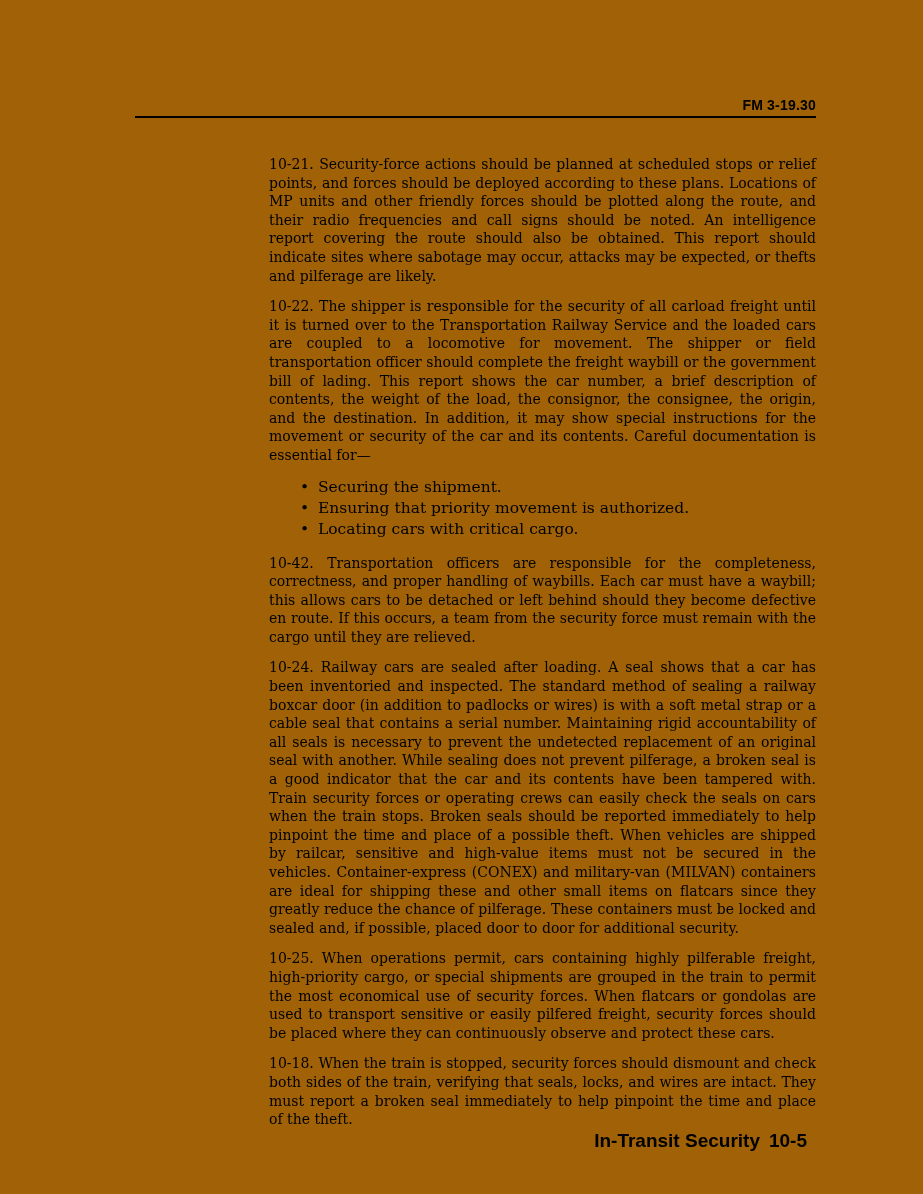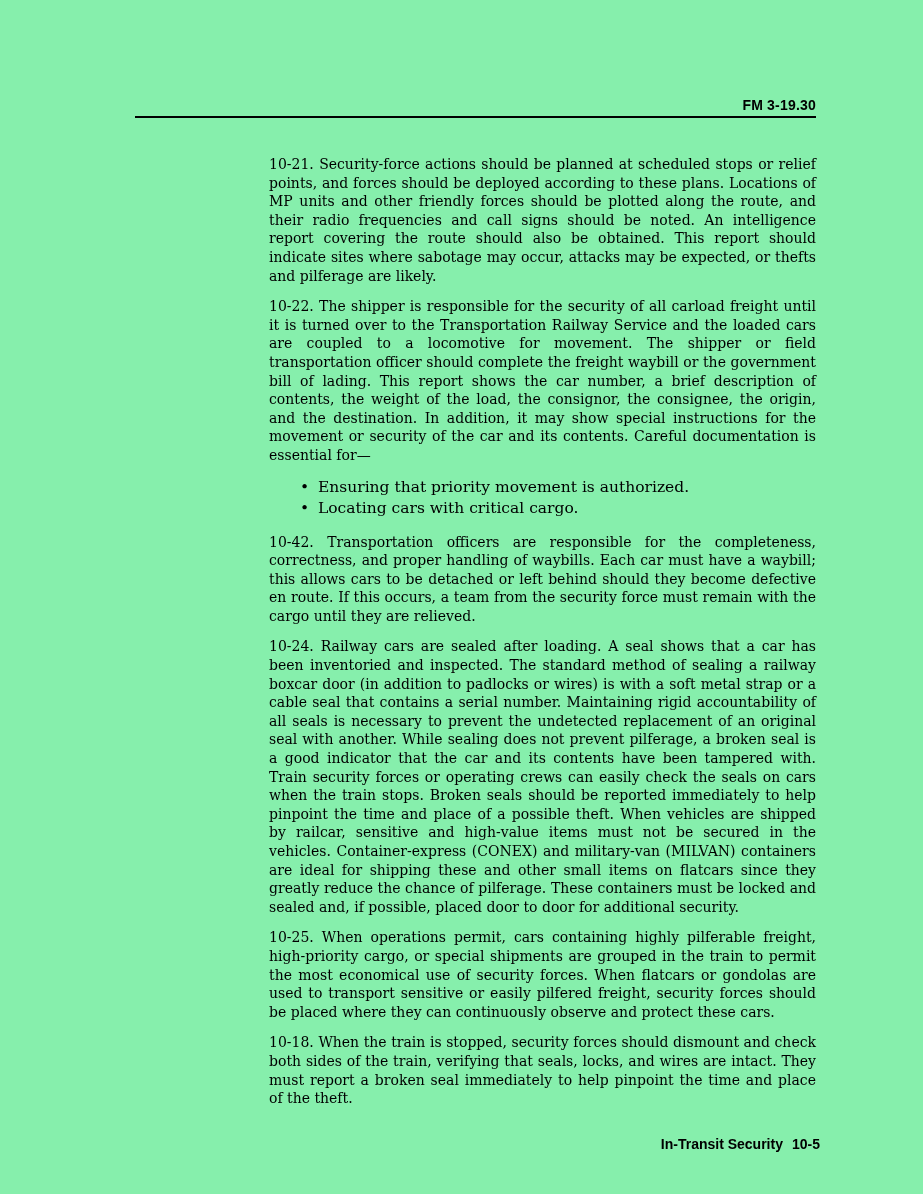--- a/index.html
+++ b/index.html
@@ -1,21 +1,21 @@
 <!DOCTYPE html>
 <html><head>
 <meta charset="utf-8">
 <style>
   * { box-sizing: border-box; }
   html, body { margin: 0; padding: 0; background: #ffffff; }
   .page {
     position: relative;
     width: 923px;
     height: 1194px;
-    background: #86efac;
+    background: #a16207;
     color: #000000;
     font-family: "DejaVu Serif", serif;
     overflow: hidden;
     padding-left: 36px;
   }
   .header {
     position: absolute;
     top: 98px;
     left: 135px;
     width: 681px;
@@ -58,25 +58,25 @@
     padding-left: 18px;
   }
   ul.bullets li::before {
     content: "\2022";
     position: absolute;
     left: 0;
     top: 0;
   }
   .footer {
     position: absolute;
-    right: 103px;
+    right: 116px;
     bottom: 42px;
     font-family: "Liberation Sans", sans-serif;
     font-weight: bold;
-    font-size: 14px;
+    font-size: 19px;
     white-space: nowrap;
   }
   .footer .page-num { margin-left: 9px; }
 </style>
 </head>
 <body>
 
 <div class="page">
 
   <div class="header">
@@ -84,20 +84,21 @@
     <hr class="header-rule">
   </div>
 
   <div class="content">
 
     <p class="para"><span>10-21.</span> <span>Security-force actions should be planned at scheduled stops or relief points, and forces should be deployed according to these plans. Locations of MP units and other friendly forces should be plotted along the route, and their radio frequencies and call signs should be noted. An intelligence report covering the route should also be obtained. This report should indicate sites where sabotage may occur, attacks may be expected, or thefts and pilferage are likely.</span></p>
 
     <p class="para"><span>10-22.</span> <span>The shipper is responsible for the security of all carload freight until it is turned over to the Transportation Railway Service and the loaded cars are coupled to a locomotive for movement. The shipper or field transportation officer should complete the freight waybill or the government bill of lading. This report shows the car number, a brief description of contents, the weight of the load, the consignor, the consignee, the origin, and the destination. In addition, it may show special instructions for the movement or security of the car and its contents. Careful documentation is essential for—</span></p>
 
     <ul class="bullets">
+      <li>Securing the shipment.</li>
       <li>Ensuring that priority movement is authorized.</li>
       <li>Locating cars with critical cargo.</li>
     </ul>
 
     <p class="para"><span>10-42.</span> <span>Transportation officers are responsible for the completeness, correctness, and proper handling of waybills. Each car must have a waybill; this allows cars to be detached or left behind should they become defective en route. If this occurs, a team from the security force must remain with the cargo until they are relieved.</span></p>
 
     <p class="para"><span>10-24.</span> <span>Railway cars are sealed after loading. A seal shows that a car has been inventoried and inspected. The standard method of sealing a railway boxcar door (in addition to padlocks or wires) is with a soft metal strap or a cable seal that contains a serial number. Maintaining rigid accountability of all seals is necessary to prevent the undetected replacement of an original seal with another. While sealing does not prevent pilferage, a broken seal is a good indicator that the car and its contents have been tampered with. Train security forces or operating crews can easily check the seals on cars when the train stops. Broken seals should be reported immediately to help pinpoint the time and place of a possible theft. When vehicles are shipped by railcar, sensitive and high-value items must not be secured in the vehicles. Container-express (CONEX) and military-van (MILVAN) containers are ideal for shipping these and other small items on flatcars since they greatly reduce the chance of pilferage. These containers must be locked and sealed and, if possible, placed door to door for additional security.</span></p>
 
     <p class="para"><span>10-25.</span> <span>When operations permit, cars containing highly pilferable freight, high-priority cargo, or special shipments are grouped in the train to permit the most economical use of security forces. When flatcars or gondolas are used to transport sensitive or easily pilfered freight, security forces should be placed where they can continuously observe and protect these cars.</span></p>
 

